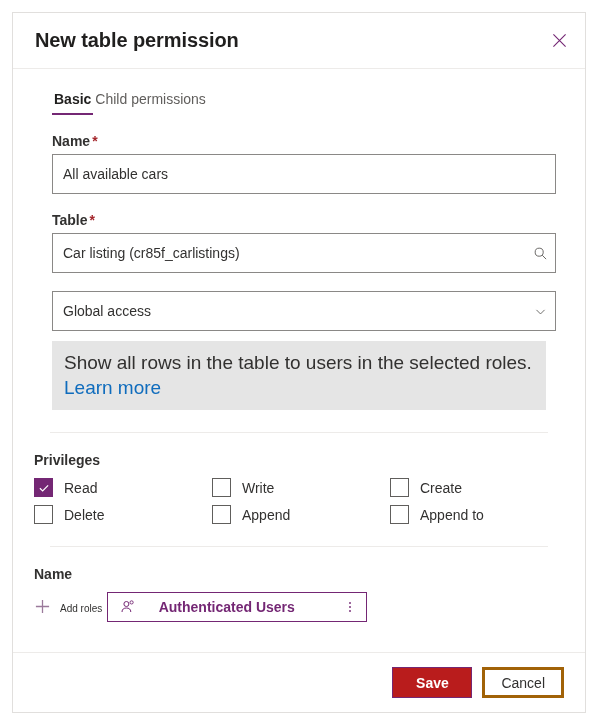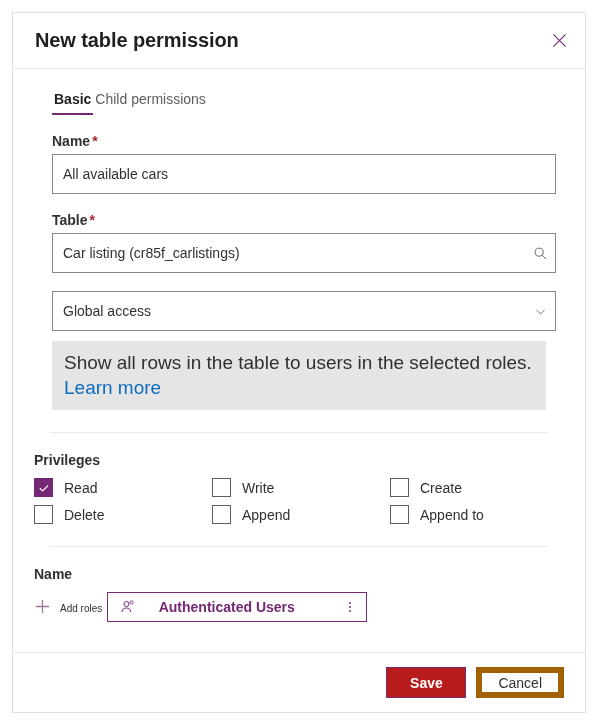--- a/index.html
+++ b/index.html
@@ -278,21 +278,21 @@
   }
   .btn-primary {
     background: #b91c1c;
     color: #ffffff;
     font-weight: 600;
     border-color: #742774;
   }
   .btn-secondary {
     background: #ffffff;
     color: #323130;
-    border: 6px solid #a16207;
+    border: 3px solid #a16207;
   }
 </style>
 </head>
 <body>
 
 <div class="panel">
 
   <div class="panel-header">
     <div class="panel-title">New table permission</div>
     <button class="close-btn">

